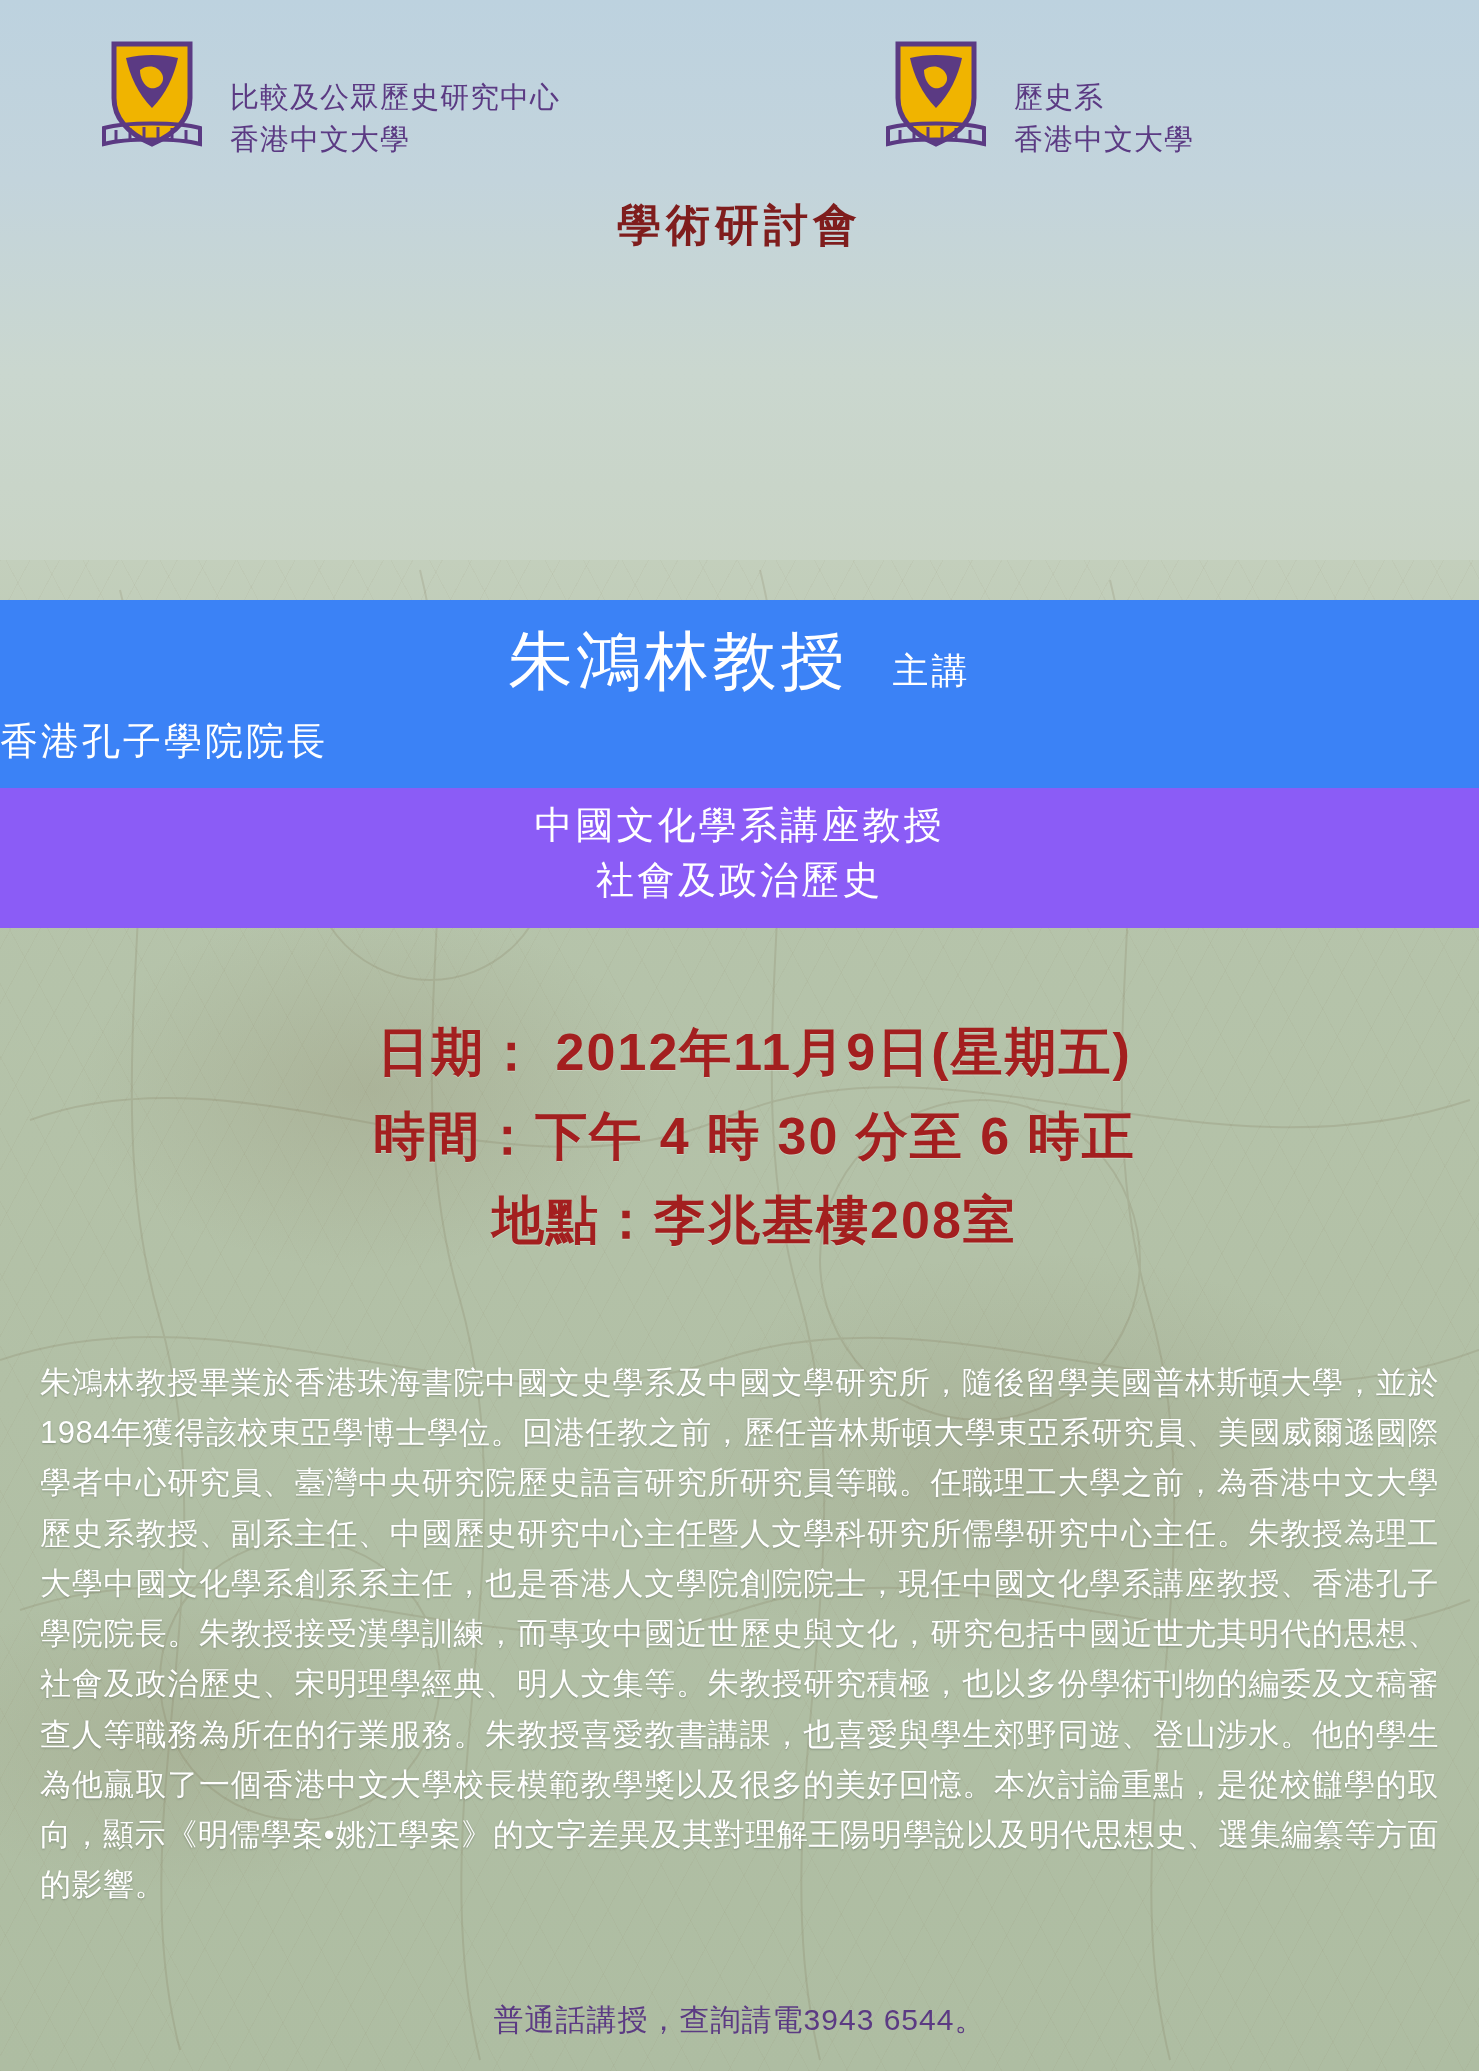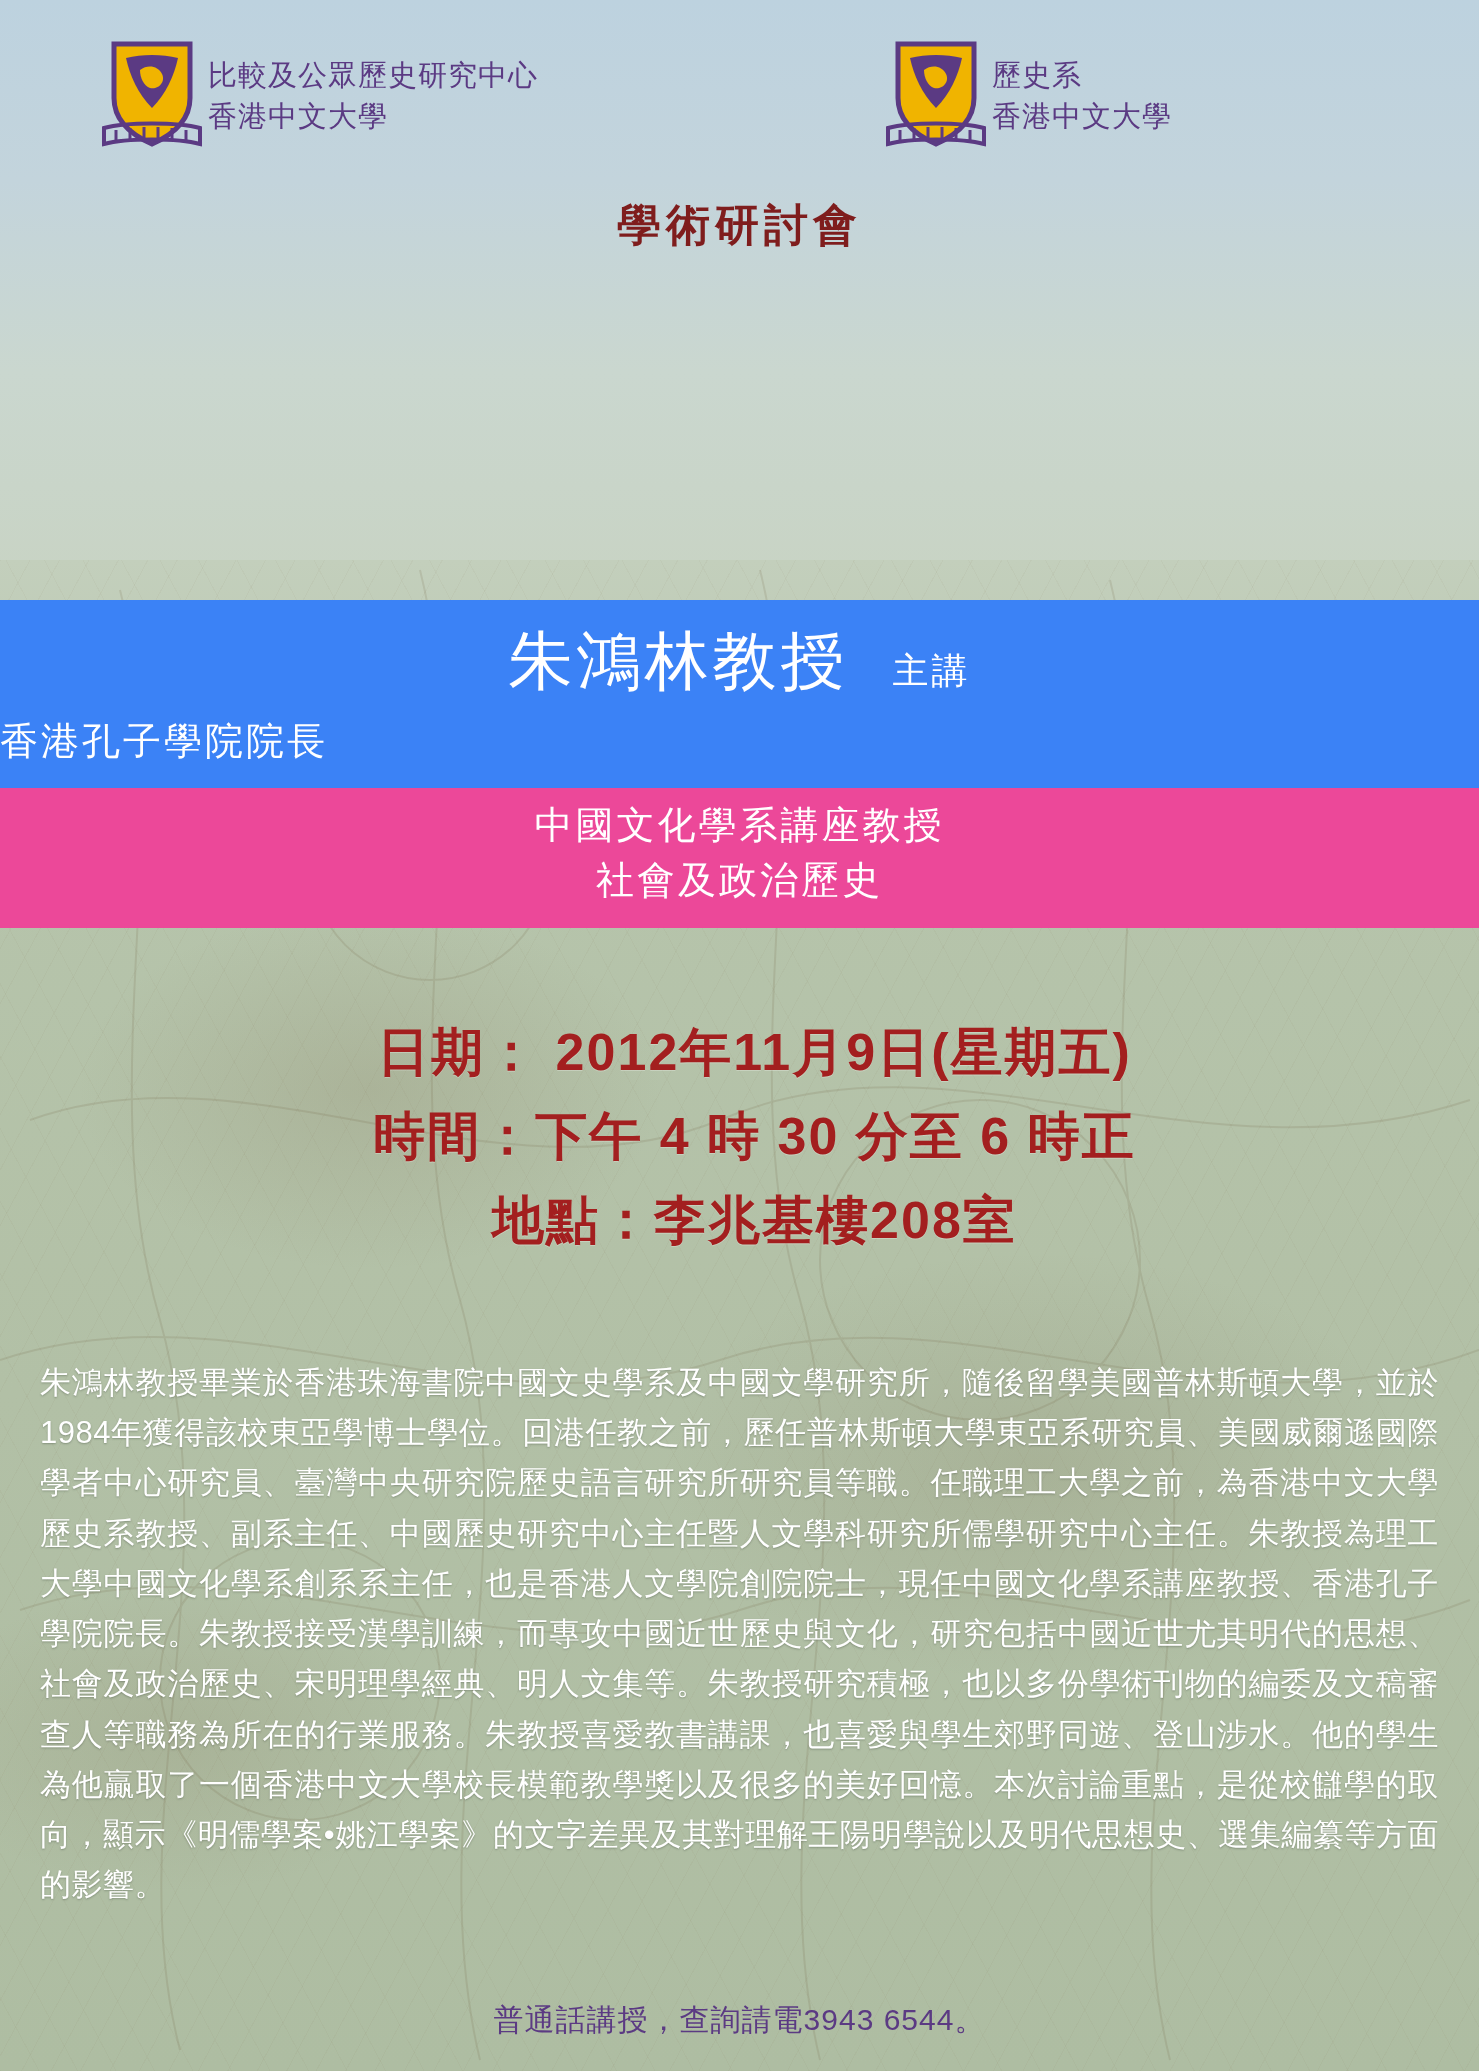--- a/index.html
+++ b/index.html
@@ -57,21 +57,22 @@
   
   .header {
     position: absolute;
     left: 0; top: 0;
     width: 100%;
     height: 200px;
   }
   .logo-block {
     position: absolute;
     display: flex;
-    align-items: center;
+    align-items: flex-end;
+    gap: 22px;
   }
   .logo-block.left { left: 96px; top: 36px; }
   .logo-block.right { left: 880px; top: 36px; }
 
   .crest {
     width: 112px;
     height: 120px;
     position: relative;
     flex: 0 0 auto;
   }
@@ -156,21 +157,21 @@
     font-size: 38px;
     letter-spacing: 3px;
   }
 
   .band-affil {
     position: absolute;
     left: 0;
     top: 788px;
     width: 100%;
     height: 140px;
-    background: #ec4899;
+    background: #8b5cf6;
   }
   .band-affil div {
     text-align: center;
     color: #ffffff;
     font-size: 38px;
     letter-spacing: 3px;
     line-height: 1.45;
   }
   .band-affil .l1 { padding-top: 10px; }
 

